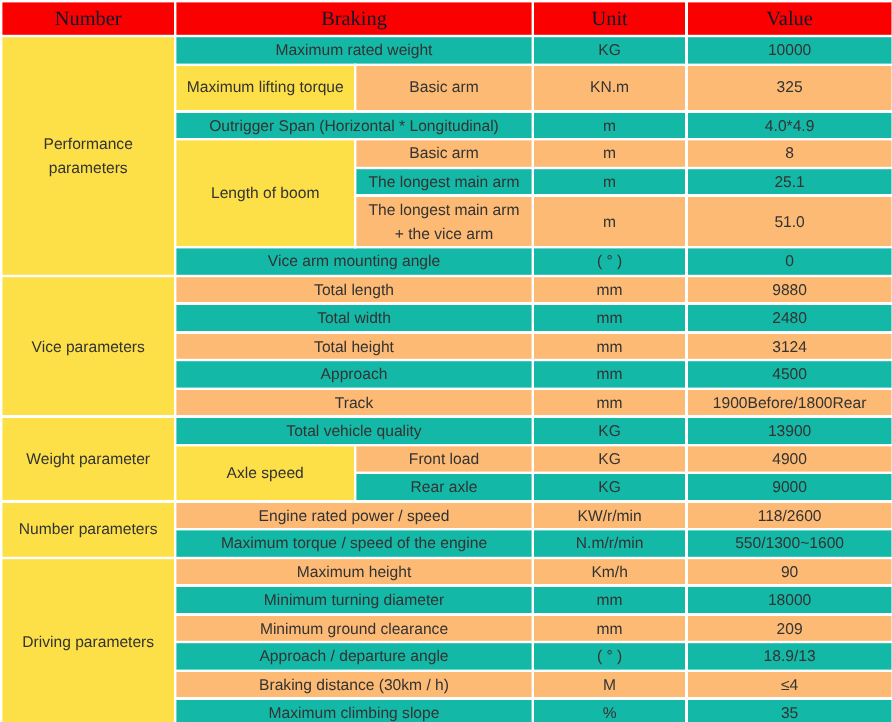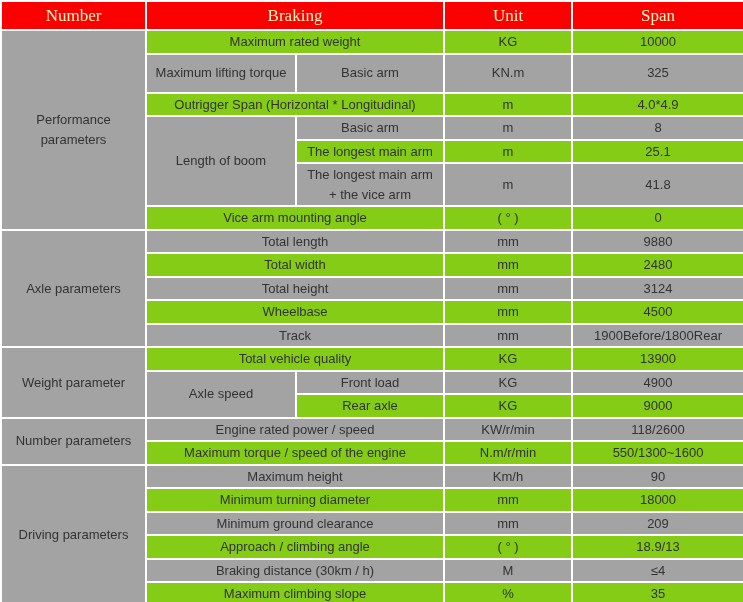--- a/index.html
+++ b/index.html
@@ -18,51 +18,51 @@
   .spec-table td, .spec-table th {
     border: 2px solid #ffffff;
     text-align: center;
     vertical-align: middle;
     padding: 1px 5px;
     line-height: 1.5;
     overflow: hidden;
   }
   .spec-table tr.hdr th {
     background: #fb0000;
-    color: #fef9c3;
+    color: #0f172a;
     font-family: "Liberation Serif", "DejaVu Serif", serif;
     font-weight: normal;
     font-size: 17px;
     height: 27px;
     padding: 0 4px;
   }
   tr.h1 { height: 19px; }   
   tr.h2 { height: 39px; }   
-  .lt  { background: #84cc16; }  
-  .dk  { background: #a3a3a3; }  
-  .grp { background: #a3a3a3; }  
+  .lt  { background: #14b8a6; }  
+  .dk  { background: #fdba74; }  
+  .grp { background: #fde047; }  
 </style>
 </head>
 <body>
 
 <table class="spec-table">
   <colgroup>
     <col style="width:145px">
       <col style="width:150px">
       <col style="width:148px">
       <col style="width:128px">
       <col style="width:172px">
   </colgroup>
 
   <tbody>
       <tr class="hdr">
     <th>Number</th>
     <th colspan="2">Braking</th>
     <th>Unit</th>
-    <th>Span</th>
+    <th>Value</th>
   </tr>
 
   <tr class="h1">
     <td class="grp" rowspan="7">Performance parameters</td>
     <td class="lt" colspan="2">Maximum rated weight</td>
     <td class="lt">KG</td>
     <td class="lt">10000</td>
   </tr>
   <tr class="h2">
     <td class="grp">Maximum lifting torque</td>
@@ -82,46 +82,46 @@
     <td class="dk">8</td>
   </tr>
   <tr class="h1">
     <td class="lt">The longest main arm</td>
     <td class="lt">m</td>
     <td class="lt">25.1</td>
   </tr>
   <tr class="h2">
     <td class="dk">The longest main arm + the vice arm</td>
     <td class="dk">m</td>
-    <td class="dk">41.8</td>
+    <td class="dk">51.0</td>
   </tr>
   <tr class="h1">
     <td class="lt" colspan="2">Vice arm mounting angle</td>
     <td class="lt">( ° )</td>
     <td class="lt">0</td>
   </tr>
 
   <tr class="h1">
-    <td class="grp" rowspan="5">Axle parameters</td>
+    <td class="grp" rowspan="5">Vice parameters</td>
     <td class="dk" colspan="2">Total length</td>
     <td class="dk">mm</td>
     <td class="dk">9880</td>
   </tr>
   <tr class="h1">
     <td class="lt" colspan="2">Total width</td>
     <td class="lt">mm</td>
     <td class="lt">2480</td>
   </tr>
   <tr class="h1">
     <td class="dk" colspan="2">Total height</td>
     <td class="dk">mm</td>
     <td class="dk">3124</td>
   </tr>
   <tr class="h1">
-    <td class="lt" colspan="2">Wheelbase</td>
+    <td class="lt" colspan="2">Approach</td>
     <td class="lt">mm</td>
     <td class="lt">4500</td>
   </tr>
   <tr class="h1">
     <td class="dk" colspan="2">Track</td>
     <td class="dk">mm</td>
     <td class="dk">1900Before/1800Rear</td>
   </tr>
 
   <tr class="h1">
@@ -164,21 +164,21 @@
     <td class="lt" colspan="2">Minimum turning diameter</td>
     <td class="lt">mm</td>
     <td class="lt">18000</td>
   </tr>
   <tr class="h1">
     <td class="dk" colspan="2">Minimum ground clearance</td>
     <td class="dk">mm</td>
     <td class="dk">209</td>
   </tr>
   <tr class="h1">
-    <td class="lt" colspan="2">Approach / climbing angle</td>
+    <td class="lt" colspan="2">Approach / departure angle</td>
     <td class="lt">( ° )</td>
     <td class="lt">18.9/13</td>
   </tr>
   <tr class="h1">
     <td class="dk" colspan="2">Braking distance (30km / h)</td>
     <td class="dk">M</td>
     <td class="dk">≤4</td>
   </tr>
   <tr class="h1">
     <td class="lt" colspan="2">Maximum climbing slope</td>

